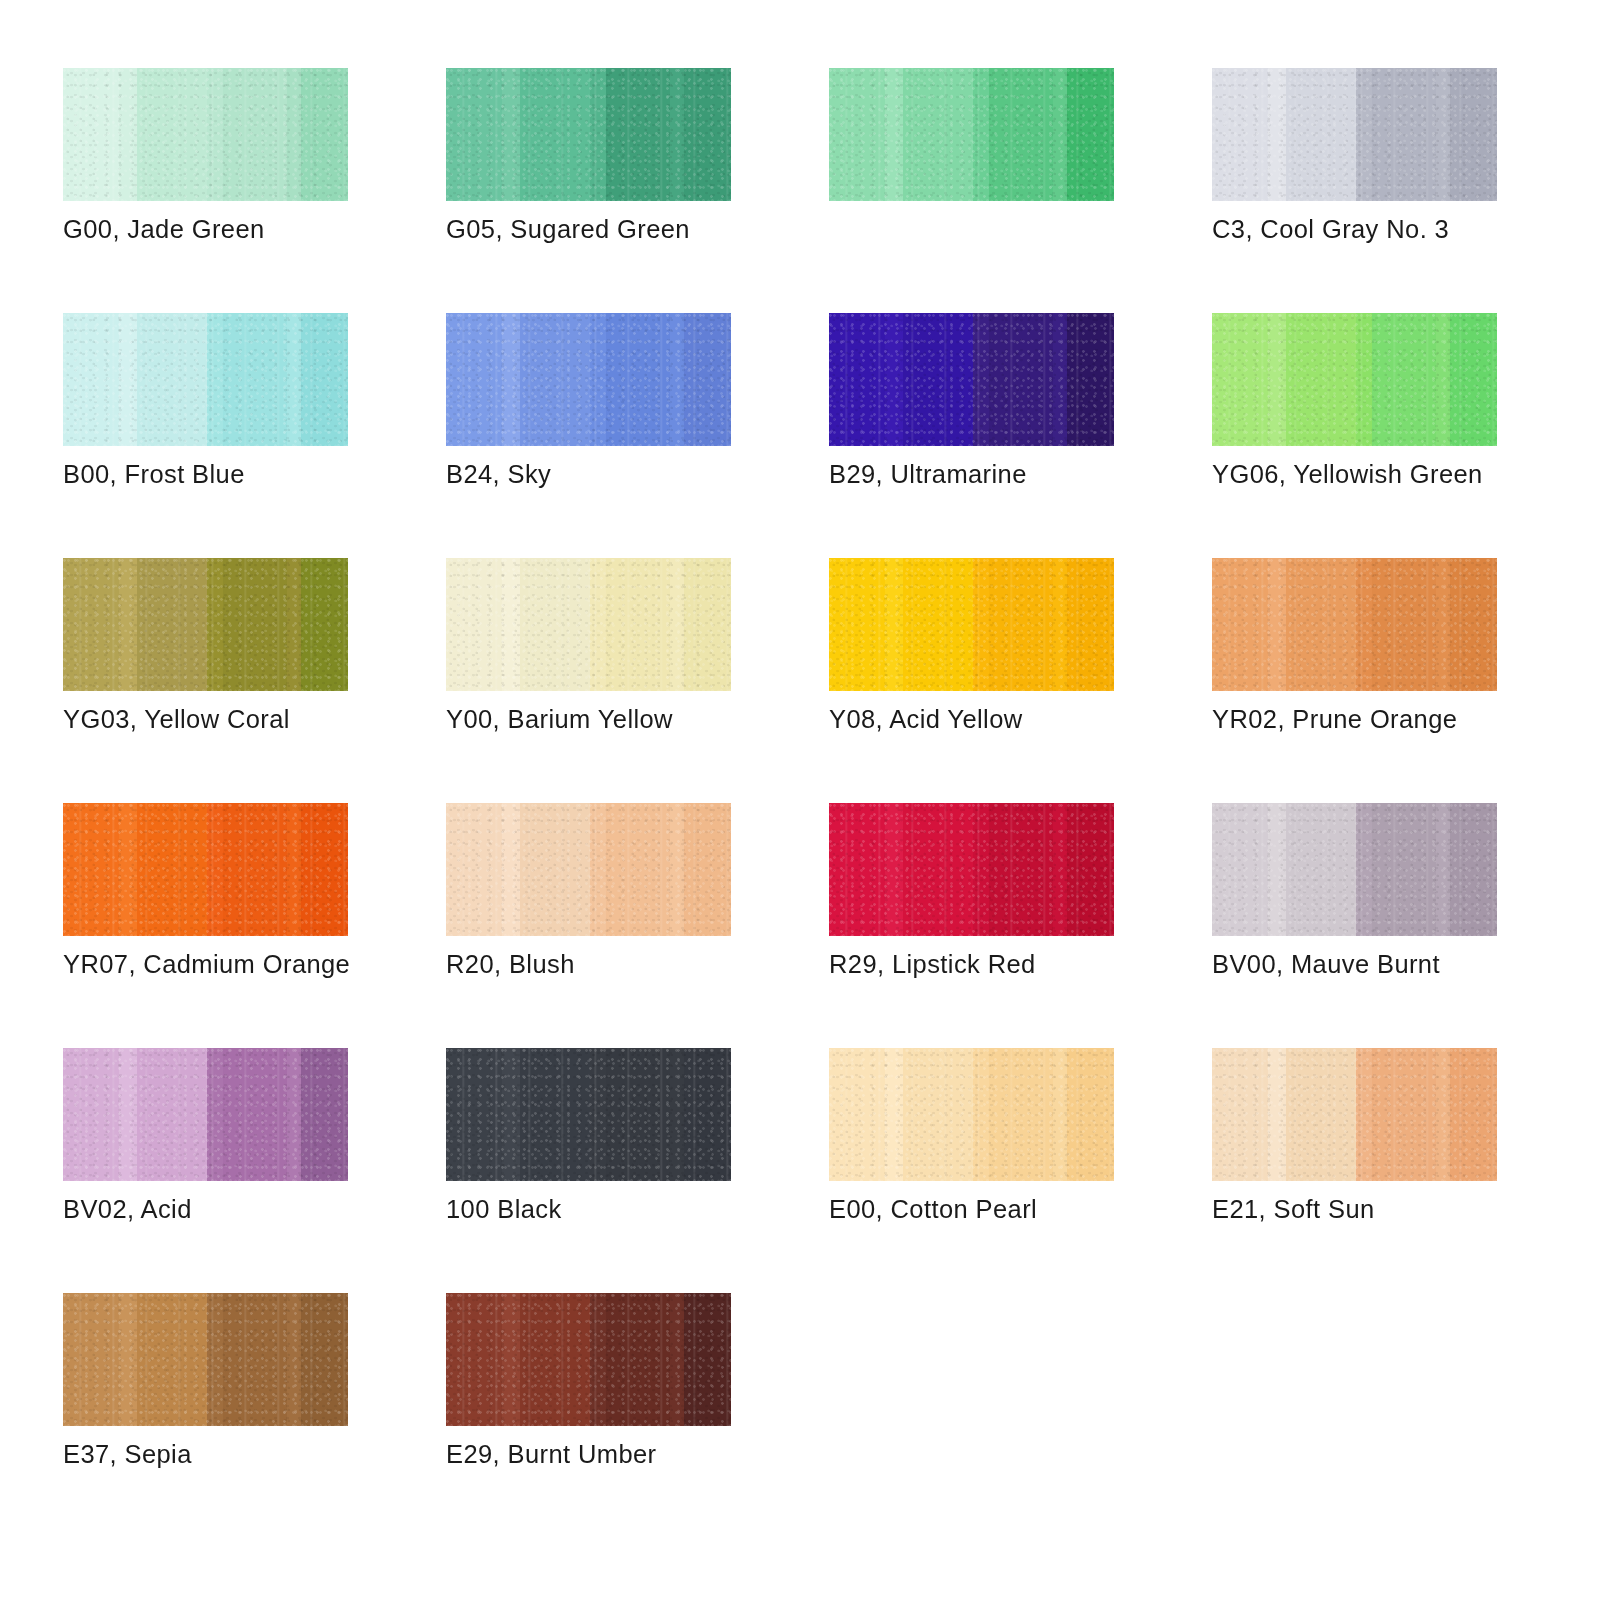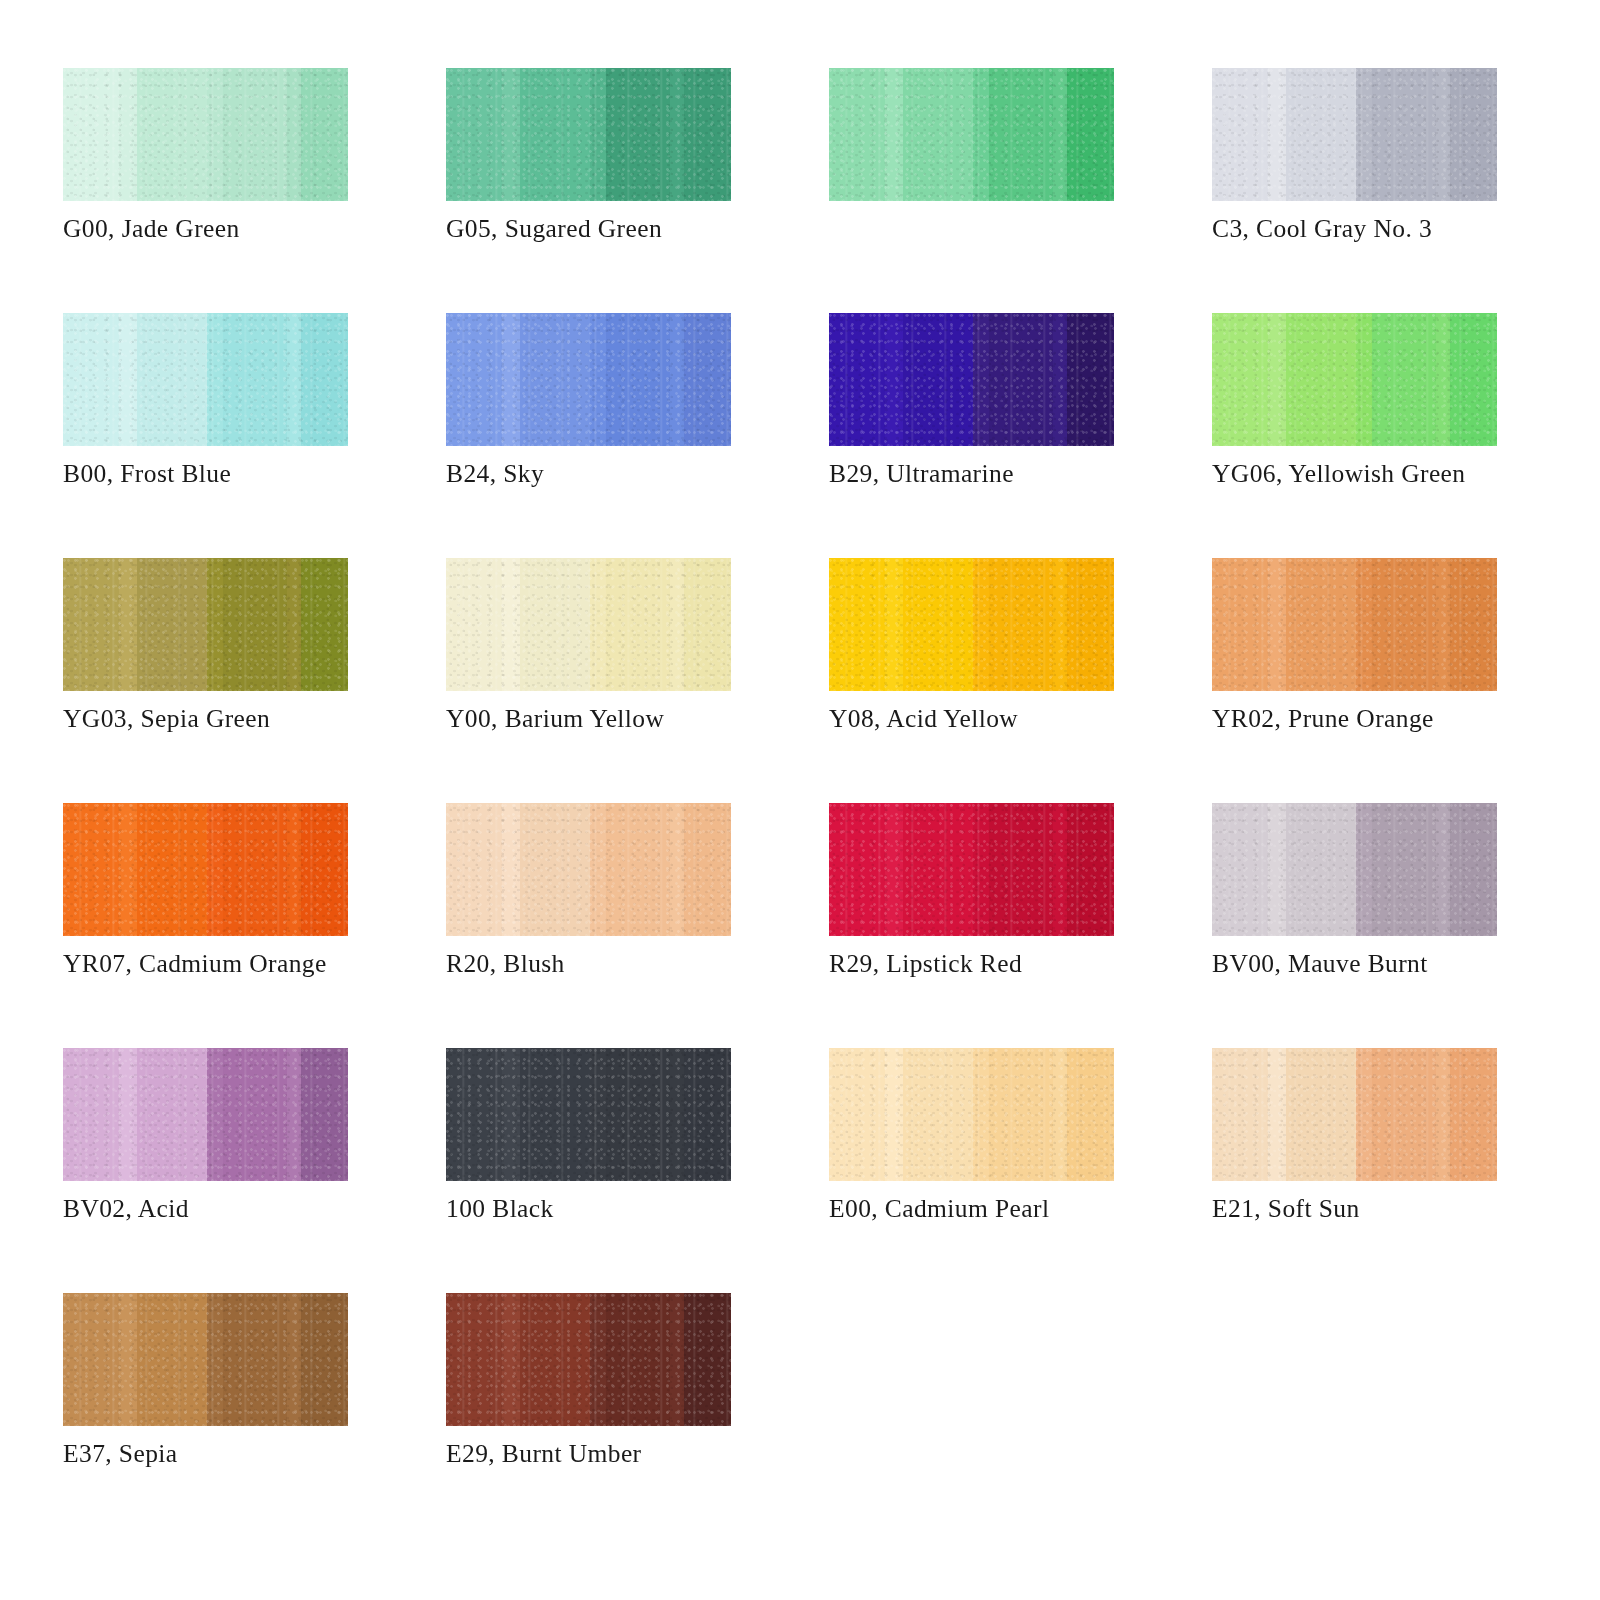--- a/index.html
+++ b/index.html
@@ -24,21 +24,20 @@
     padding: 68px 0 0 0;
   }
 
   .swatch-grid {
     display: grid;
     grid-template-columns: repeat(4, 285px);
     grid-template-rows: repeat(6, 245px);
     column-gap: 98px;
     row-gap: 0;
     margin-left: 63px;
-    font-family: Liberation Serif, serif;
   }
 
   .swatch-cell {
     position: relative;
     width: 285px;
   }
 
   .swatch-chip {
     position: relative;
     width: 285px;
@@ -247,21 +246,21 @@
             <span class="b2" style="background: rgb(188, 170, 92);"></span>
             <span class="b3" style="background: rgb(169, 154, 77);"></span>
             <span class="b4" style="background: rgb(151, 145, 47);"></span>
             <span class="b5" style="background: rgb(143, 139, 44);"></span>
             <span class="b6" style="background: rgb(151, 143, 51);"></span>
             <span class="b7" style="background: rgb(127, 138, 35);"></span>
           </div>
           <div class="seams"></div>
           <div class="grain"></div>
         </div>
-        <div class="swatch-label">YG03, Sepia Green</div>
+        <div class="swatch-label">YG03, Yellow Coral</div>
       </div>
       <div class="swatch-cell">
         <div class="swatch-chip">
           <div class="bands">
             <span class="b1" style="background: rgb(242, 238, 210);"></span>
             <span class="b2" style="background: rgb(245, 241, 216);"></span>
             <span class="b3" style="background: rgb(239, 235, 201);"></span>
             <span class="b4" style="background: rgb(242, 233, 184);"></span>
             <span class="b5" style="background: rgb(240, 231, 178);"></span>
             <span class="b6" style="background: rgb(242, 234, 187);"></span>
@@ -407,21 +406,21 @@
             <span class="b2" style="background: rgb(253, 232, 194);"></span>
             <span class="b3" style="background: rgb(249, 223, 176);"></span>
             <span class="b4" style="background: rgb(249, 215, 158);"></span>
             <span class="b5" style="background: rgb(248, 211, 150);"></span>
             <span class="b6" style="background: rgb(249, 216, 159);"></span>
             <span class="b7" style="background: rgb(247, 205, 137);"></span>
           </div>
           <div class="seams"></div>
           <div class="grain"></div>
         </div>
-        <div class="swatch-label">E00, Cadmium Pearl</div>
+        <div class="swatch-label">E00, Cotton Pearl</div>
       </div>
       <div class="swatch-cell">
         <div class="swatch-chip">
           <div class="bands">
             <span class="b1" style="background: rgb(245, 220, 189);"></span>
             <span class="b2" style="background: rgb(248, 228, 202);"></span>
             <span class="b3" style="background: rgb(243, 215, 179);"></span>
             <span class="b4" style="background: rgb(240, 180, 135);"></span>
             <span class="b5" style="background: rgb(238, 174, 126);"></span>
             <span class="b6" style="background: rgb(240, 181, 134);"></span>

